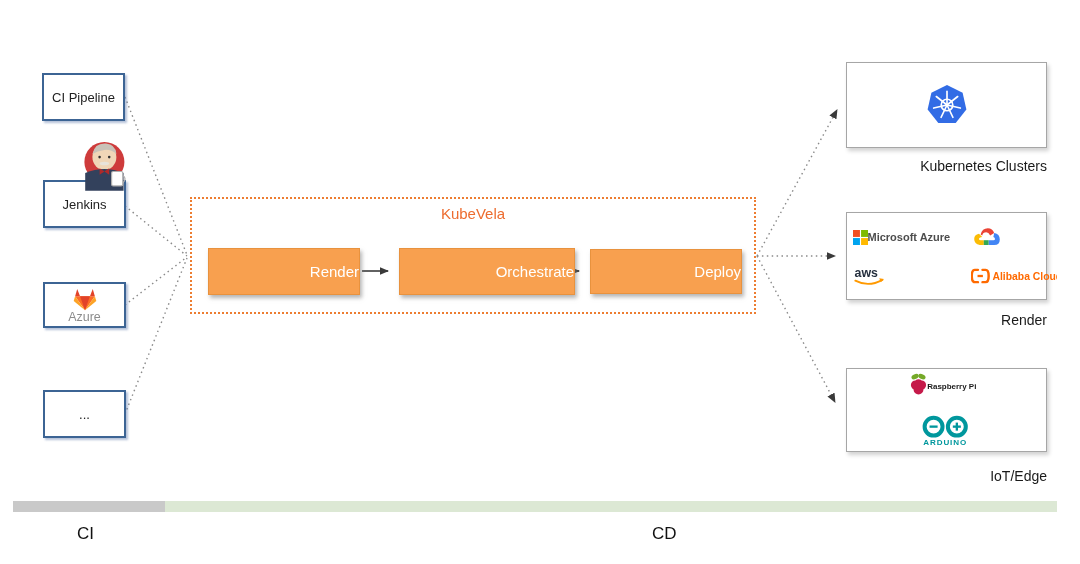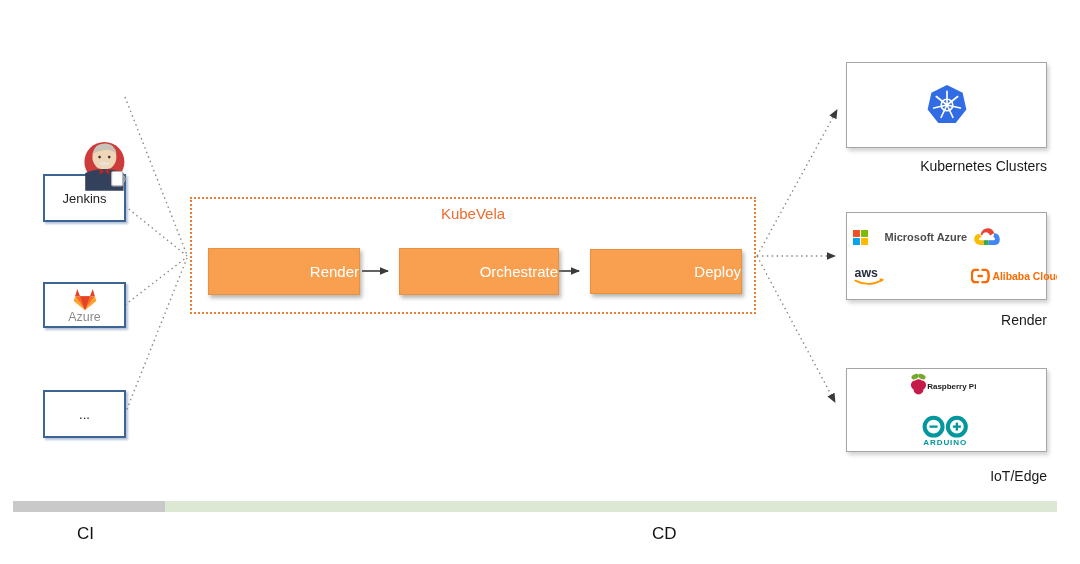--- a/index.html
+++ b/index.html
@@ -38,21 +38,21 @@
   
   .tgt-box {
     position: absolute; left: 846px; width: 201px; z-index: 3;
     background: #fff; border: 1px solid #A6A6A6;
     box-shadow: 2px 3px 4px rgba(0,0,0,0.18);
     display: flex; align-items: center; justify-content: center;
   }
   .tgt-label { position: absolute; left: 846px; width: 201px; text-align: right; font-size: 14px; color: #1a1a1a; z-index: 3; }
 
   .clouds-grid { display: grid; grid-template-columns: 118px 70px; grid-row-gap: 14px; align-items: center; justify-items: start; }
-  .azure-wrap { display: flex; align-items: center; gap: 17px; }
+  .azure-wrap { display: flex; align-items: center; gap: 0; }
   .azure-text { font-size: 11px; font-weight: 600; color: #4d4d4d; white-space: nowrap; }
   .iot-wrap { display: flex; align-items: center; gap: 16px; flex-direction: column; }
 
   
   .bar { position: absolute; top: 501px; height: 11px; z-index: 2; }
   .bar-gray { left: 13px; width: 152px; background: #C9C9C9; }
   .bar-green { left: 165px; width: 892px; background: #DCE8D4; }
   .phase-label { position: absolute; top: 524px; font-size: 17px; color: #111; z-index: 2; }
   .phase-ci { left: 77px; }
   .phase-cd { left: 652px; }
@@ -78,36 +78,39 @@
       <line x1="757" y1="256" x2="837" y2="110" marker-end="url(#mArrow)"></line>
       <line x1="757" y1="256" x2="835" y2="256" marker-end="url(#mArrow)"></line>
       <line x1="757" y1="256" x2="835" y2="402" marker-end="url(#mArrow)"></line>
     </g>
     <g stroke="#3A3A3A" stroke-width="1.6" fill="none">
       <line x1="362" y1="271" x2="388" y2="271" marker-end="url(#mArrow)"></line>
       <line x1="553" y1="271" x2="579" y2="271" marker-end="url(#mArrow)"></line>
     </g>
   </svg>
 
+  <div class="src-box" style="left:42px; top:73px;">
+    <span>CI Pipeline</span>
+  </div>
 
   <svg class="mascot" width="48" height="55" viewBox="0 0 60 68">
     <circle cx="28" cy="32" r="25" fill="#CE3B3B"></circle>
     <ellipse cx="28" cy="26" rx="15" ry="16" fill="#F0D6B7"></ellipse>
     <path d="M13,22 Q16,8 30,9 Q42,10 43,22 Q36,16 28,17 Q19,18 13,22 Z" fill="#C9C2B8"></path>
     <circle cx="22" cy="26" r="1.6" fill="#333"></circle>
     <circle cx="34" cy="26" r="1.6" fill="#333"></circle>
     <ellipse cx="28" cy="34" rx="6" ry="2.2" fill="#E8E3DA"></ellipse>
     <path d="M4,46 Q28,36 52,46 L52,68 L4,68 Z" fill="#33415C"></path>
     <polygon points="28,44 22,40 22,48" fill="#B02A2A"></polygon>
     <polygon points="28,44 34,40 34,48" fill="#B02A2A"></polygon>
     <rect x="37" y="44" width="14" height="18" rx="2" fill="#fff" stroke="#AFAFAF" stroke-width="1.5"></rect>
     <path d="M51,49 a5,5 0 0 1 0,9" fill="none" stroke="#AFAFAF" stroke-width="1.5"></path>
   </svg>
 
-  <div class="src-box" style="left:43px; top:174px;">
+  <div class="src-box" style="left:43px; top:180px;">
     <span>Jenkins</span>
   </div>
 
   <div class="src-box" style="left:43px; top:282px; height:46px;">
     <svg width="26" height="24" viewBox="0 0 36 34">
       <polygon fill="#FC6D26" points="18,33 4,13 32,13"></polygon>
       <polygon fill="#E24329" points="18,33 11,13 25,13"></polygon>
       <polygon fill="#E24329" points="4,13 7,3 11,13"></polygon>
       <polygon fill="#E24329" points="32,13 29,3 25,13"></polygon>
       <polygon fill="#FCA326" points="4,13 2,20 18,33"></polygon>
@@ -119,21 +122,21 @@
   <div class="src-box" style="left:43px; top:390px;">
     <span>...</span>
   </div>
 
   <div class="kv-box"></div>
   <div class="kv-title">KubeVela</div>
 
   <div class="step-btn" style="left:208px; top:248px; width:152px;">
     <span>Render</span>
   </div>
-  <div class="step-btn" style="left:399px; top:248px; width:160px;">
+  <div class="step-btn" style="left:399px; top:248px; width:176px;">
     <span>Orchestrate</span>
   </div>
   <div class="step-btn" style="left:590px; top:249px; width:152px; height:45px;">
     <span>Deploy</span>
   </div>
 
   <div class="tgt-box" style="top:62px; height:86px;">
     <svg width="44" height="44" viewBox="0 0 40 42">
       <polygon fill="#326CE5" points="20,2 34.9,9.2 38.5,25.2 28.3,38.1 11.7,38.1 1.5,25.2 5.1,9.2"></polygon>
       <g stroke="#fff" stroke-width="1.6" fill="none" stroke-linecap="round">

